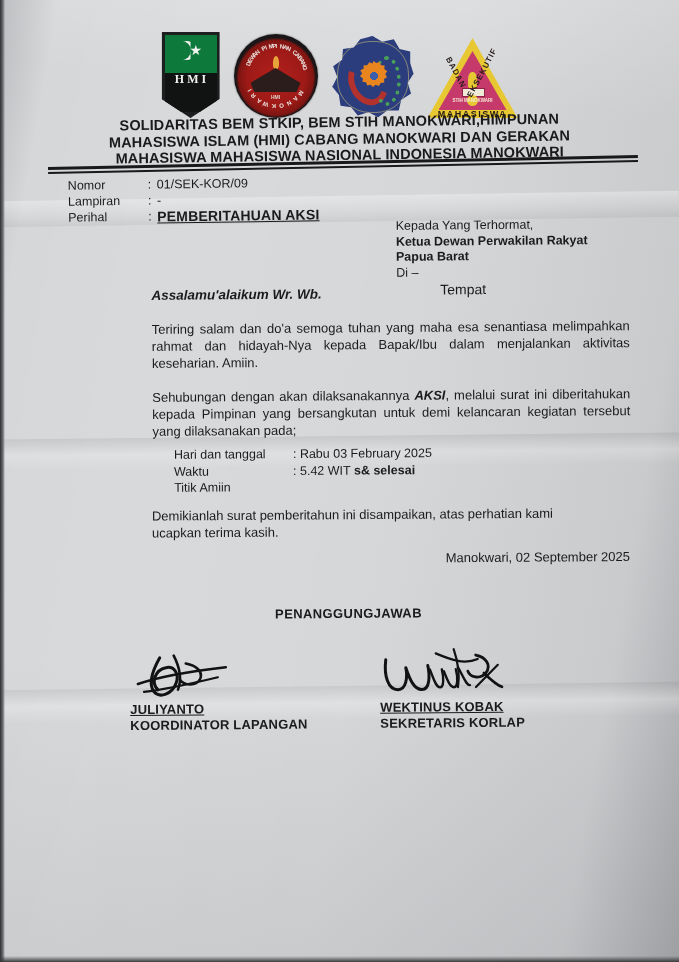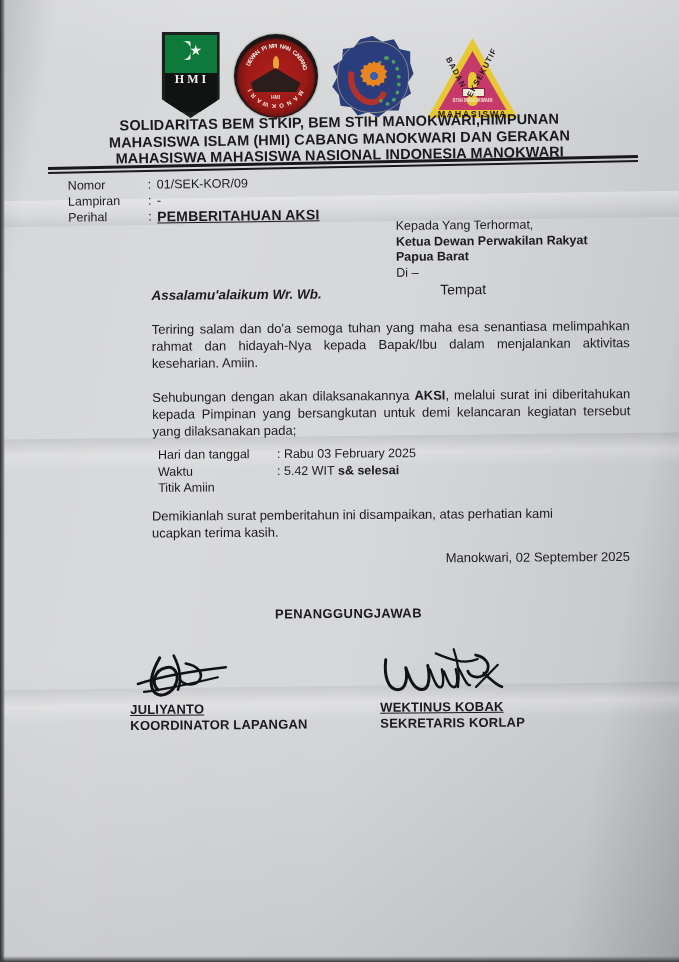--- a/index.html
+++ b/index.html
@@ -255,30 +255,30 @@
   .salam {
     font-weight: bold; font-style: italic; font-size: 13.5px;
     margin-bottom: 18px;
   }
   .para {
     font-size: 13px;
     line-height: 17px;
     text-align: justify;
     margin-bottom: 17px;
   }
-  .para b { font-weight: bold; }
+  .para b { font-weight: bold; font-style: italic; }
 
   #details {
     position: absolute; left: 158px; top: 446px;
     transform: rotate(-0.4deg);
     font-size: 12.5px;
     line-height: 16.5px;
   }
   .det-row { display: flex; }
-  .det-label { width: 119px; }
+  .det-label { width: 119px; margin-left: 16px; }
   .det-value { white-space: nowrap; }
   .det-value b { font-weight: bold; }
 
   #closing {
     position: absolute; left: 152px; top: 506px; width: 440px;
     transform: rotate(-0.4deg);
     font-size: 13px; line-height: 17px;
   }
 
   #place-date {

